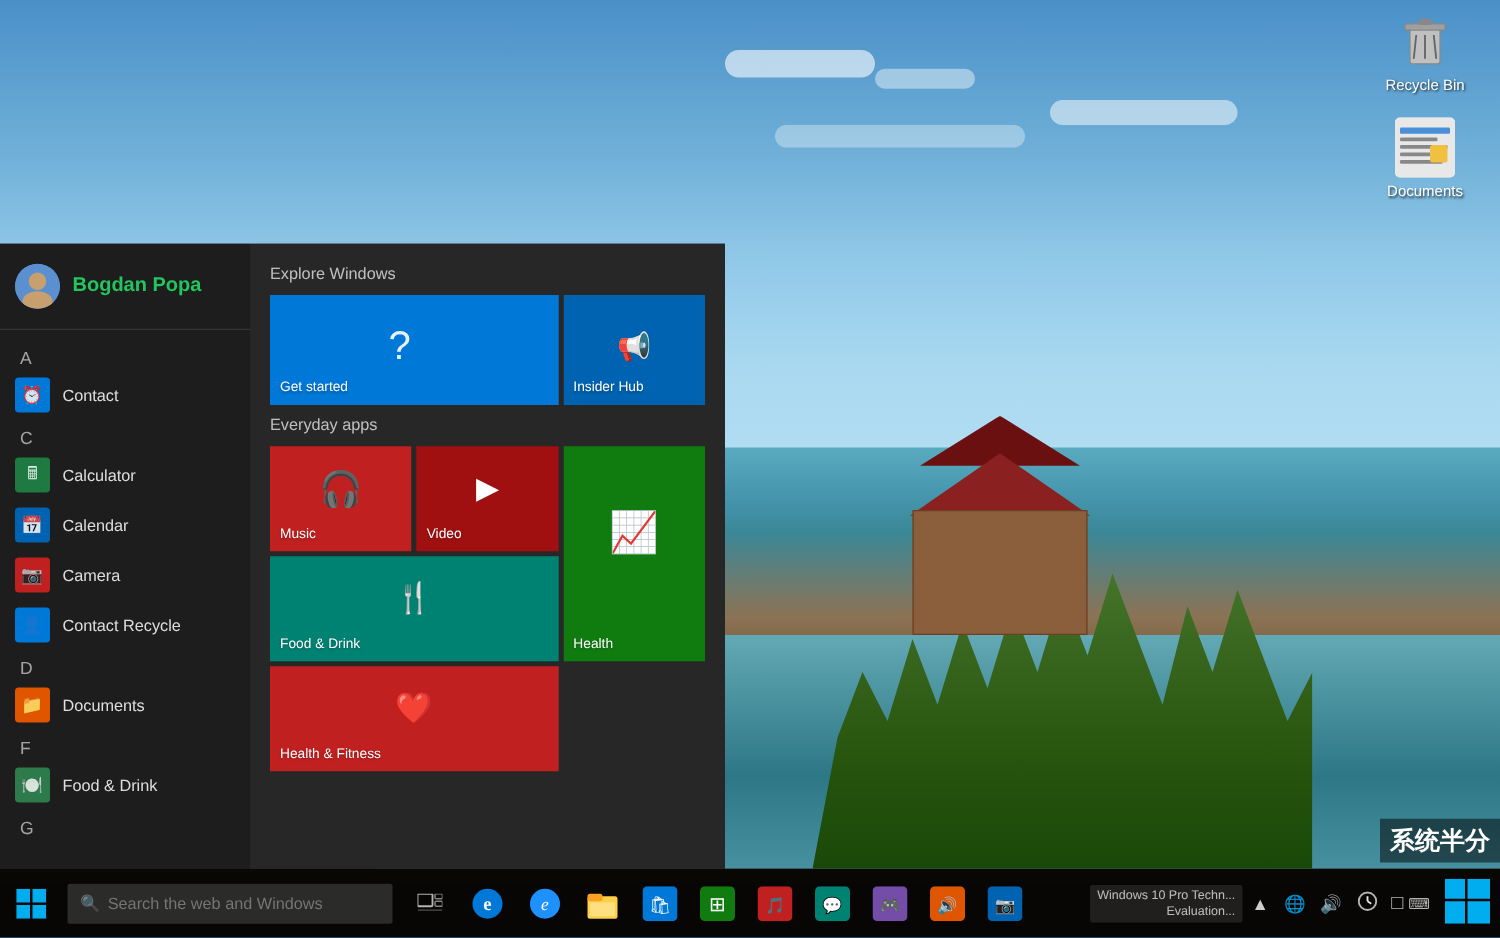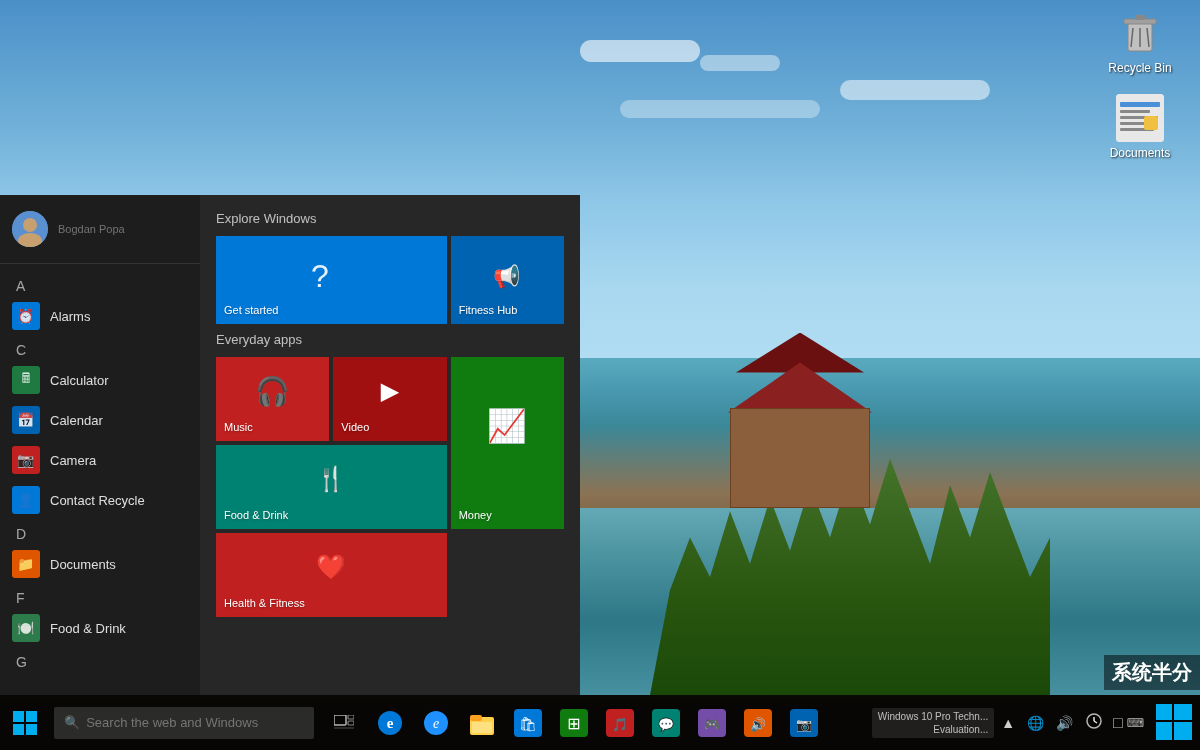--- a/index.html
+++ b/index.html
@@ -282,23 +282,23 @@
       border-radius: 50%;
       background: #5a8fd0;
       display: flex;
       align-items: center;
       justify-content: center;
       color: white;
       font-size: 18px;
       overflow: hidden;
     }
     .user-name {
-      color: #737373;
-      font-size: 11px;
-      font-weight: 400;
+      color: #22c55e;
+      font-size: 16px;
+      font-weight: 700;
     }
 
     .app-list {
       flex: 1;
       overflow-y: auto;
       padding: 8px 0;
     }
     .app-list::-webkit-scrollbar { width: 4px; }
     .app-list::-webkit-scrollbar-track { background: transparent; }
     .app-list::-webkit-scrollbar-thumb { background: rgba(255,255,255,0.2); }
@@ -494,21 +494,21 @@
           </svg>
         </div>
         <span class="user-name">Bogdan Popa</span>
       </div>
 
       <div class="app-list">
 
         <div class="alpha-header">A</div>
         <div class="app-item">
           <div class="app-icon-small" style="background:#0078d7;">⏰</div>
-          <span>Alarms</span>
+          <span>Contact</span>
         </div>
 
         <div class="alpha-header">C</div>
         <div class="app-item">
           <div class="app-icon-small" style="background:#1e7a40;">🖩</div>
           <span>Calculator</span>
         </div>
         <div class="app-item">
           <div class="app-icon-small" style="background:#0063b1;">📅</div>
           <span>Calendar</span>
@@ -546,21 +546,21 @@
 
       <div style="display:grid;grid-template-columns:repeat(3,1fr);gap:4px;margin-bottom:14px;">
 
         <div class="tile tile-blue tile-wide" style="min-height:88px;grid-column:span 2;">
           <span class="tile-icon" style="font-size:32px;left:45%;">?</span>
           <span class="tile-label">Get started</span>
         </div>
 
         <div class="tile tile-blue2" style="min-height:88px;display:flex;flex-direction:column;align-items:flex-start;justify-content:flex-end;padding:8px;cursor:pointer;">
           <div style="position:absolute;top:50%;left:50%;transform:translate(-50%,-60%);font-size:22px;color:white;">📢</div>
-          <span class="tile-label">Fitness Hub</span>
+          <span class="tile-label">Insider Hub</span>
         </div>
 
       </div>
 
       <div style="display:grid;grid-template-columns:repeat(3,1fr);gap:4px;margin-bottom:4px;margin-top:-10px;">
         <div style="grid-column:3;"></div>
 
       </div>
 
       <div class="tiles-section-title">Everyday apps</div>
@@ -572,21 +572,21 @@
           <span class="tile-label">Music</span>
         </div>
 
         <div class="tile tile-red2" style="min-height:84px;position:relative;">
           <div style="position:absolute;top:40%;left:50%;transform:translate(-50%,-50%);font-size:24px;color:white;">▶</div>
           <span class="tile-label">Video</span>
         </div>
 
         <div class="tile tile-green" style="min-height:172px;grid-row:span 2;position:relative;">
           <div style="position:absolute;top:40%;left:50%;transform:translate(-50%,-50%);font-size:32px;color:white;">📈</div>
-          <span class="tile-label">Money</span>
+          <span class="tile-label">Health</span>
         </div>
 
         <div class="tile tile-teal" style="min-height:84px;position:relative;grid-column:span 2;">
           <div style="position:absolute;top:40%;left:50%;transform:translate(-50%,-50%);font-size:24px;color:white;">🍴</div>
           <span class="tile-label">Food &amp; Drink</span>
         </div>
 
         <div class="tile tile-red" style="min-height:84px;position:relative;grid-column:span 2;">
           <div style="position:absolute;top:40%;left:50%;transform:translate(-50%,-50%);font-size:24px;color:white;">❤️</div>
           <span class="tile-label">Health &amp; Fitness</span>

